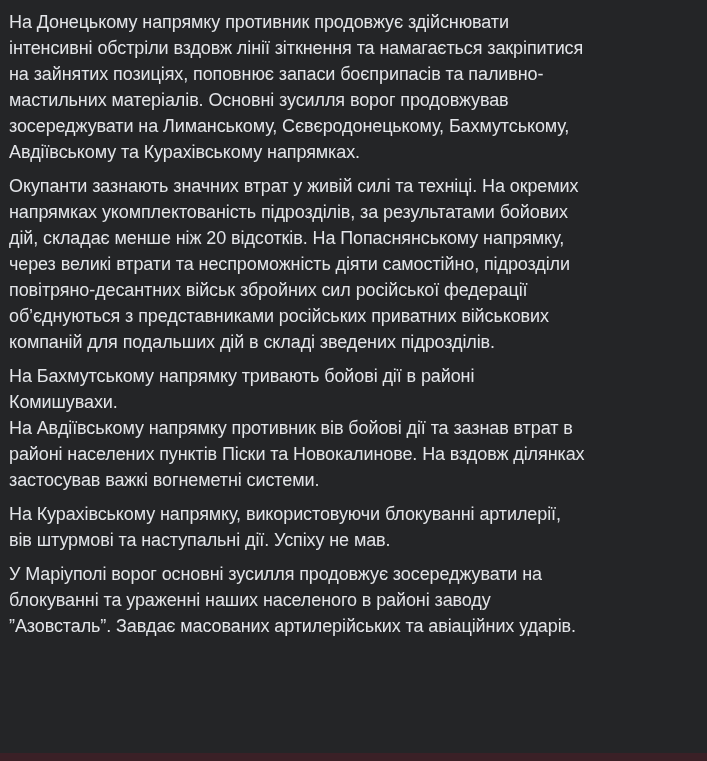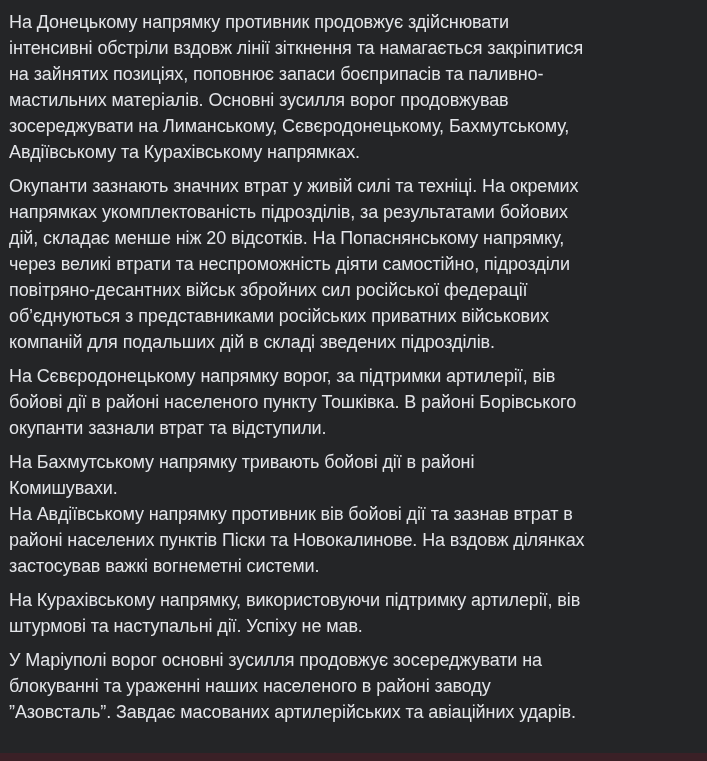--- a/index.html
+++ b/index.html
@@ -36,20 +36,19 @@
     height: 8px;
     background: #3a2026;
   }
 </style>
 </head>
 <body>
 
 <main class="post">
   <p class="para">На Донецькому напрямку противник продовжує здійснювати інтенсивні обстріли вздовж лінії зіткнення та намагається закріпитися на зайнятих позиціях, поповнює запаси боєприпасів та паливно-мастильних матеріалів. Основні зусилля ворог продовжував зосереджувати на Лиманському, Сєвєродонецькому, Бахмутському, Авдіївському та Курахівському напрямках.</p>
   <p class="para">Окупанти зазнають значних втрат у живій силі та техніці. На окремих напрямках укомплектованість підрозділів, за результатами бойових дій, складає менше ніж 20 відсотків. На Попаснянському напрямку, через великі втрати та неспроможність діяти самостійно, підрозділи повітряно-десантних військ збройних сил російської федерації об’єднуються з представниками російських приватних військових компаній для подальших дій в складі зведених підрозділів.</p>
-  <p class="para">На Сєвєродонецькому напрямку ворог, за підтримки артилерії, вів бойові дії в районі населеного пункту Тошківка. В районі Борівського окупанти зазнали втрат та відступили.</p>
   <p class="para">На Бахмутському напрямку тривають бойові дії в районі Комишувахи.
 На Авдіївському напрямку противник вів бойові дії та зазнав втрат в районі населених пунктів Піски та Новокалинове. На вздовж ділянках застосував важкі вогнеметні системи.</p>
-  <p class="para">На Курахівському напрямку, використовуючи підтримку артилерії, вів штурмові та наступальні дії. Успіху не мав.</p>
+  <p class="para">На Курахівському напрямку, використовуючи блокуванні артилерії, вів штурмові та наступальні дії. Успіху не мав.</p>
   <p class="para">У Маріуполі ворог основні зусилля продовжує зосереджувати на блокуванні та ураженні наших населеного в районі заводу ”Азовсталь”. Завдає масованих артилерійських та авіаційних ударів.</p>
 </main>
 
 <div class="attachment-edge"></div>
 
 </body></html>

